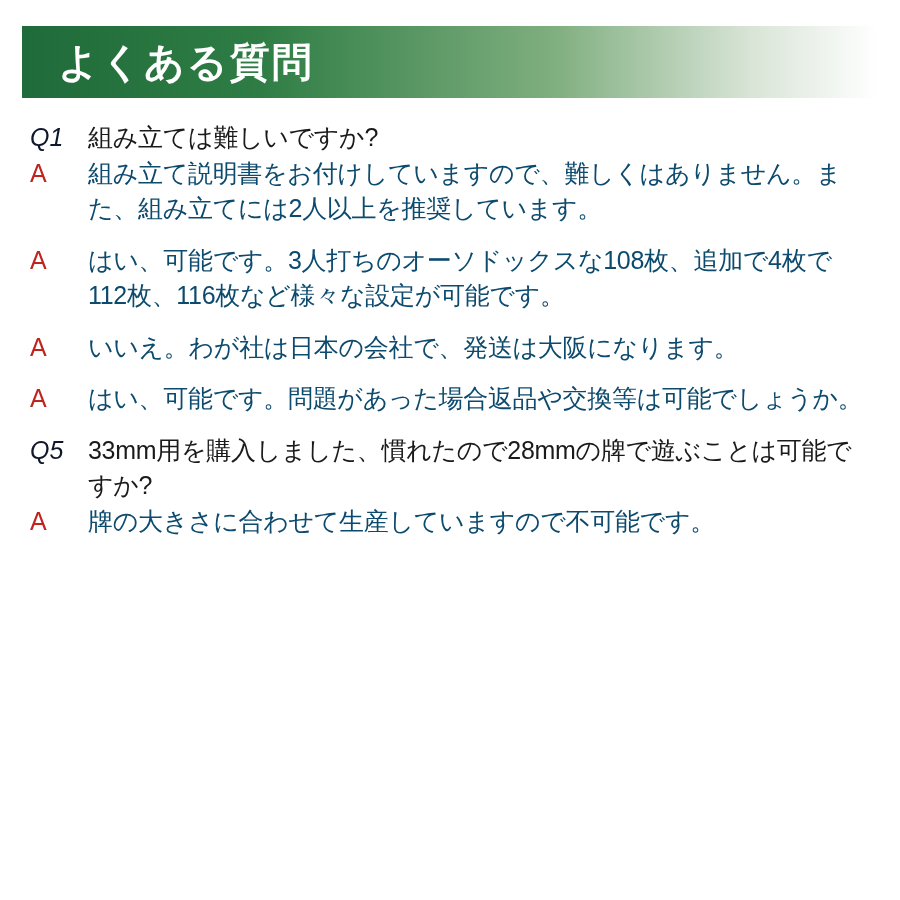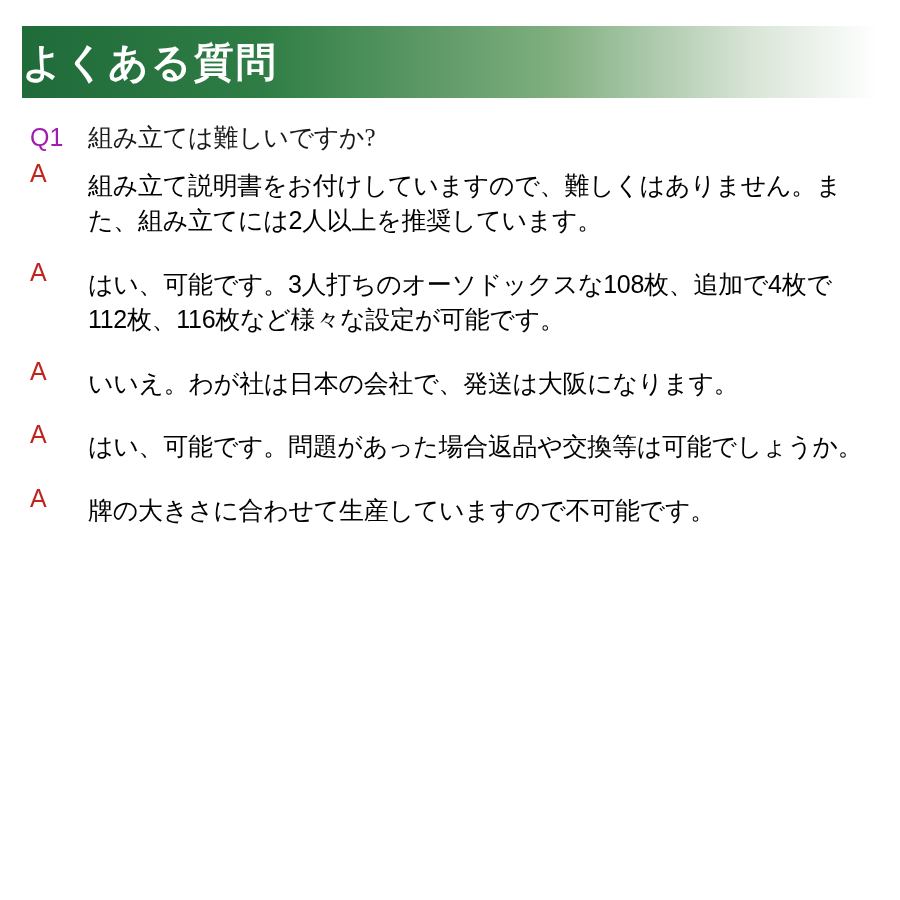--- a/index.html
+++ b/index.html
@@ -29,20 +29,21 @@
     height: 72px;
     background: linear-gradient(to right, #1f6b3a 0%, #2f7d45 28%, #7fae7f 62%, #d8e4d6 85%, #ffffff 100%);
     display: flex;
     align-items: center;
   }
   .header-title {
     color: #ffffff;
     font-size: 40px;
     font-weight: 600;
     letter-spacing: 2px;
+    padding-left: 36px;
     line-height: 1;
     white-space: nowrap;
   }
 
   
   .faq {
     margin: 22px 30px 0 30px;
   }
 
   .qa-block {
@@ -55,39 +56,38 @@
   }
 
   .tag {
     flex: 0 0 auto;
     width: 58px;
     font-size: 25px;
     line-height: 1.42;
     white-space: nowrap;
   }
   .tag-q {
-    color: #a21caf;
+    color: #0f172a;
+    font-style: italic;
   }
   .tag-a {
     color: #c0241f;
   }
 
   .text {
     flex: 1 1 auto;
     font-size: 25px;
     line-height: 1.42;
     letter-spacing: -0.3px;
   }
   .text-q {
     color: #1a1a1a;
-    font-family: Liberation Serif, serif;
   }
   .text-a {
-    color: #000000;
-    margin-top: 12px;
+    color: #0c4a6e;
   }
 </style>
 </head>
 <body>
 
 <div class="page">
 
   <div class="header">
     <div class="header-title">よくある質問</div>
   </div>
@@ -121,19 +121,23 @@
 
     <div class="qa-block">
       <div class="row">
         <div class="tag tag-a">A</div>
         <div class="text text-a">はい、可能です。問題があった場合返品や交換等は可能でしょうか。</div>
       </div>
     </div>
 
     <div class="qa-block">
       <div class="row">
+        <div class="tag tag-q">Q5</div>
+        <div class="text text-q">33mm用を購入しました、慣れたので28mmの牌で遊ぶことは可能ですか?</div>
+      </div>
+      <div class="row">
         <div class="tag tag-a">A</div>
         <div class="text text-a">牌の大きさに合わせて生産していますので不可能です。</div>
       </div>
     </div>
 
   </div>
 </div>
 
 </body></html>

